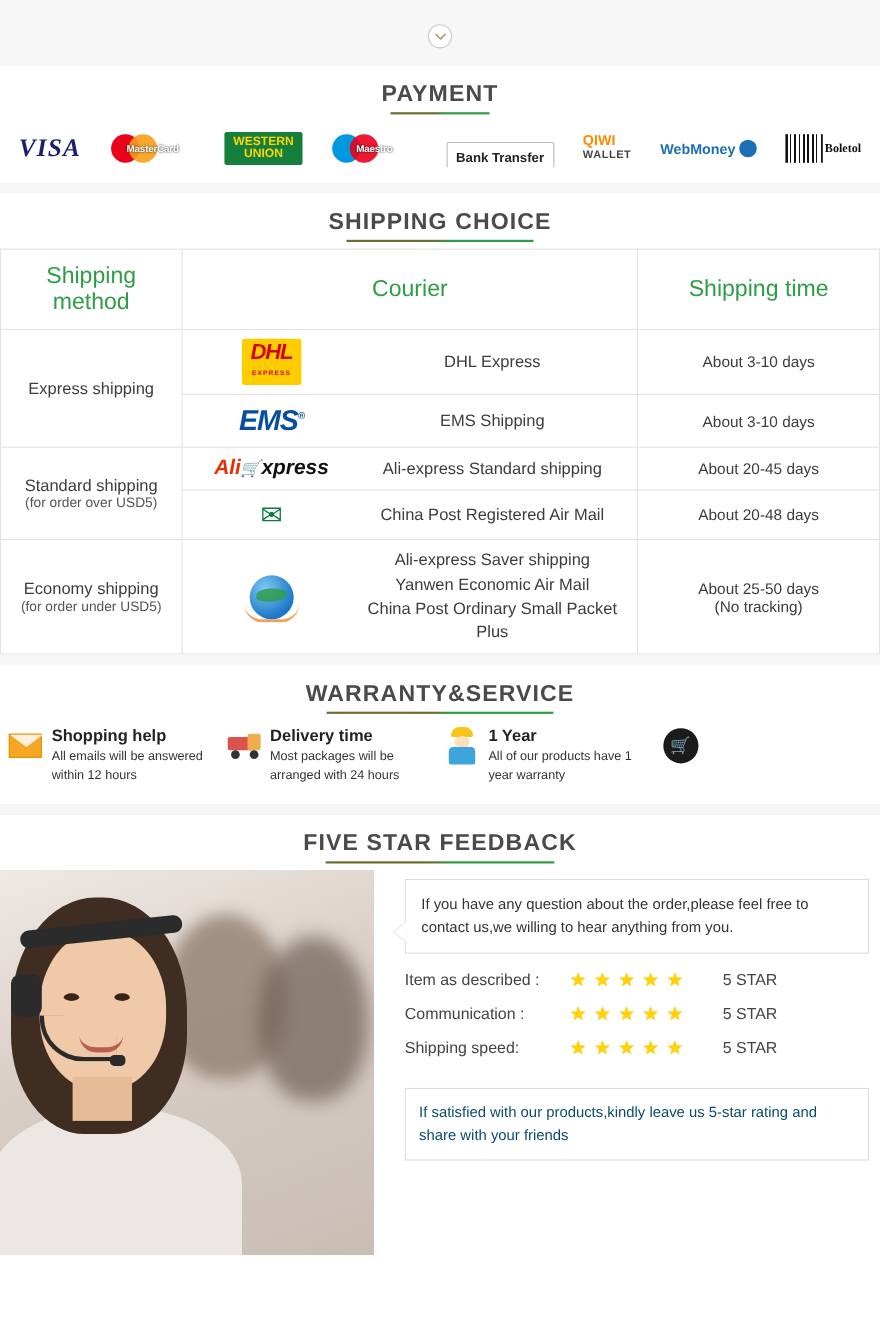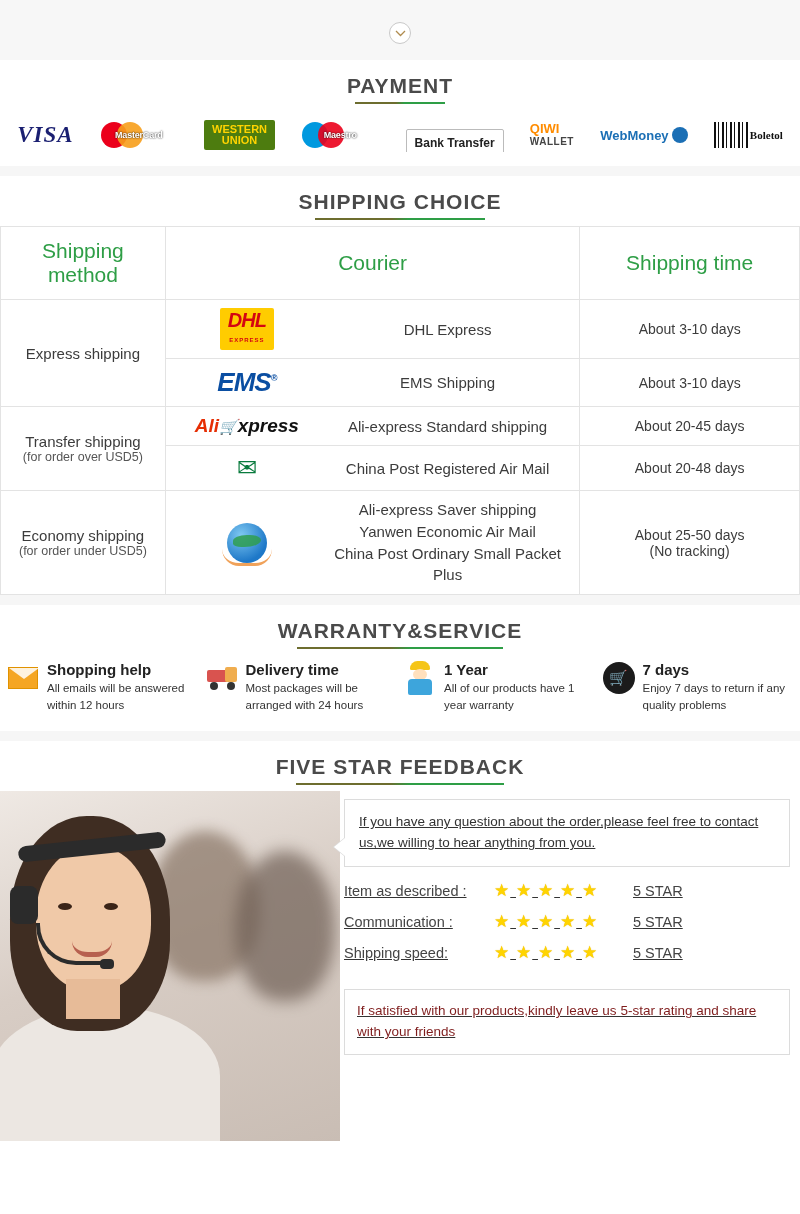--- a/index.html
+++ b/index.html
@@ -82,21 +82,21 @@
     border-radius: 3px;
     overflow: hidden;
     white-space: nowrap;
   }
   .pay-visa { color: #1a1f71; font-weight: bold; font-style: italic; font-size: 23px; letter-spacing: 1px; font-family: "Liberation Serif", serif; }
   .pay-mc { position: relative; width: 78px; }
   .mc-c { position: absolute; top: 4px; width: 26px; height: 26px; border-radius: 50%; }
   .mc-red { background: #eb001b; left: 12px; }
   .mc-yellow { background: #f79e1b; left: 28px; opacity: .9; }
   .mc-label { position: relative; z-index: 2; color: #fff; font-weight: bold; font-size: 9px; letter-spacing: -.2px; text-shadow: 0 0 2px #000; }
-  .pay-wu { background: #4d7c0f; color: #ffd400; font-weight: bold; font-size: 11px; line-height: 11px; text-align: center; padding: 4px 8px; border-radius: 2px; }
+  .pay-wu { background: #15803d; color: #ffd400; font-weight: bold; font-size: 11px; line-height: 11px; text-align: center; padding: 4px 8px; border-radius: 2px; }
   .pay-maestro { position: relative; width: 78px; }
   .ms-c { position: absolute; top: 4px; width: 26px; height: 26px; border-radius: 50%; }
   .ms-blue { background: #0099df; left: 12px; }
   .ms-red { background: #eb001b; left: 28px; opacity: .9; }
   .pay-bank { border: 1px solid #bbb; color: #222; font-weight: bold; font-size: 12px; padding: 6px 8px; border-radius: 2px; margin-top: 16px; }
   .pay-qiwi { color: #ff8c00; font-weight: bold; font-size: 13px; text-align: left; line-height: 12px; }
   .pay-qiwi small { color: #444; font-size: 10px; letter-spacing: .5px; }
   .pay-wm { color: #1b6fb5; font-weight: bold; font-size: 13px; }
   .wm-dots { display: inline-block; width: 16px; height: 16px; margin-left: 3px; border-radius: 50%; background: #1b6fb5; vertical-align: middle; }
   .pay-boleto { display: flex; align-items: center; gap: 2px; }
@@ -200,21 +200,21 @@
   .ph-eye1, .ph-eye2 { position: absolute; width: 14px; height: 7px; background: #3a2418; border-radius: 50%; top: 112px; }
   .ph-eye1 { left: 58px; } .ph-eye2 { left: 104px; }
   .ph-smile { position: absolute; left: 72px; top: 150px; width: 40px; height: 16px; border-bottom: 5px solid #b7604f; border-radius: 0 0 30px 30px; }
   .ph-neck { position: absolute; left: 66px; top: 188px; width: 54px; height: 40px; background: #e7bb98; }
   .ph-shoulders { position: absolute; left: -10px; top: 215px; width: 230px; height: 140px; background: #ece7e2; border-radius: 50% 50% 0 0; }
   .ph-head-band { position: absolute; left: 18px; top: 48px; width: 148px; height: 16px; background: #2b2b2b; border-radius: 20px; transform: rotate(-6deg); }
   .ph-earcup { position: absolute; left: 10px; top: 95px; width: 28px; height: 38px; background: #2b2b2b; border-radius: 8px; }
   .ph-mic { position: absolute; left: 36px; top: 132px; width: 70px; height: 42px; border-left: 4px solid #2b2b2b; border-bottom: 4px solid #2b2b2b; border-radius: 0 0 0 40px; }
   .ph-mic-tip { position: absolute; left: 100px; top: 168px; width: 14px; height: 10px; background: #2b2b2b; border-radius: 4px; }
 
-  .fb-right { flex: 1; padding: 8px 10px 0 4px; position: relative; text-decoration: underline; }
+  .fb-right { flex: 1; padding: 8px 10px 0 28px; position: relative; }
   .bubble {
     border: 1px solid #dcdcdc;
     background: #fff;
     padding: 12px 14px;
     font-size: 13.5px;
     color: #333;
     line-height: 1.55;
     position: relative;
   }
   .bubble:after {
@@ -240,21 +240,21 @@
   .rating-label { width: 150px; font-size: 14.5px; color: #444; }
   .stars { width: 125px; letter-spacing: 1px; color: #ffd400; font-size: 17px; line-height: 1; }
   .star { display: inline-block; color: #ffd400; text-shadow: 0 0 1px #e0a800; }
   .rating-val { font-size: 14.5px; color: #444; margin-left: 14px; }
   .note-box {
     margin-top: 28px;
     border: 1px solid #dcdcdc;
     background: #fff;
     padding: 11px 12px;
     font-size: 13.5px;
-    color: #7f1d1d;
+    color: #0c4a6e;
     line-height: 1.55;
   }
 </style>
 </head>
 <body>
 
 <div class="header">
   <div class="chev-circle">
     <svg width="11" height="7" viewBox="0 0 11 7">
       <path d="M1 1 L5.5 5.5 L10 1" stroke="#b08c4f" stroke-width="1.3" fill="none"></path>
@@ -353,21 +353,21 @@
               <span class="ems">EMS<sup>®</sup></span>
             </div>
             <div class="courier-name">EMS Shipping</div>
           </div>
         </td>
         <td>About 3-10 days</td>
       </tr>
 
       <tr>
         <td rowspan="2">
-          <div class="method-main">Transfer shipping</div>
+          <div class="method-main">Standard shipping</div>
           <div class="method-sub">(for order over USD5)</div>
         </td>
         <td class="courier-cell">
           <div class="courier-wrap">
             <div class="courier-logo">
               <span class="ali"><span class="a">Ali</span><span class="cart">🛒</span><span class="b">xpress</span></span>
             </div>
             <div class="courier-name">Ali-express Standard shipping</div>
           </div>
         </td>
@@ -458,24 +458,20 @@
       <div class="war-text">
         <div class="war-title">1 Year</div>
         <div class="war-desc">All of our products have 1 year warranty</div>
       </div>
     </div>
 
     <div class="war-item">
       <div class="war-icon">
           <span class="ic-cart">🛒</span>
         </div>
-      <div class="war-text">
-        <div class="war-title">7 days</div>
-        <div class="war-desc">Enjoy 7 days to return if any quality problems</div>
-      </div>
     </div>
   </div>
 </div>
 
 <div class="band-gray"></div>
 
 <div class="section">
   <div class="sec-title">
     <span class="txt">FIVE STAR FEEDBACK</span>
   </div>

